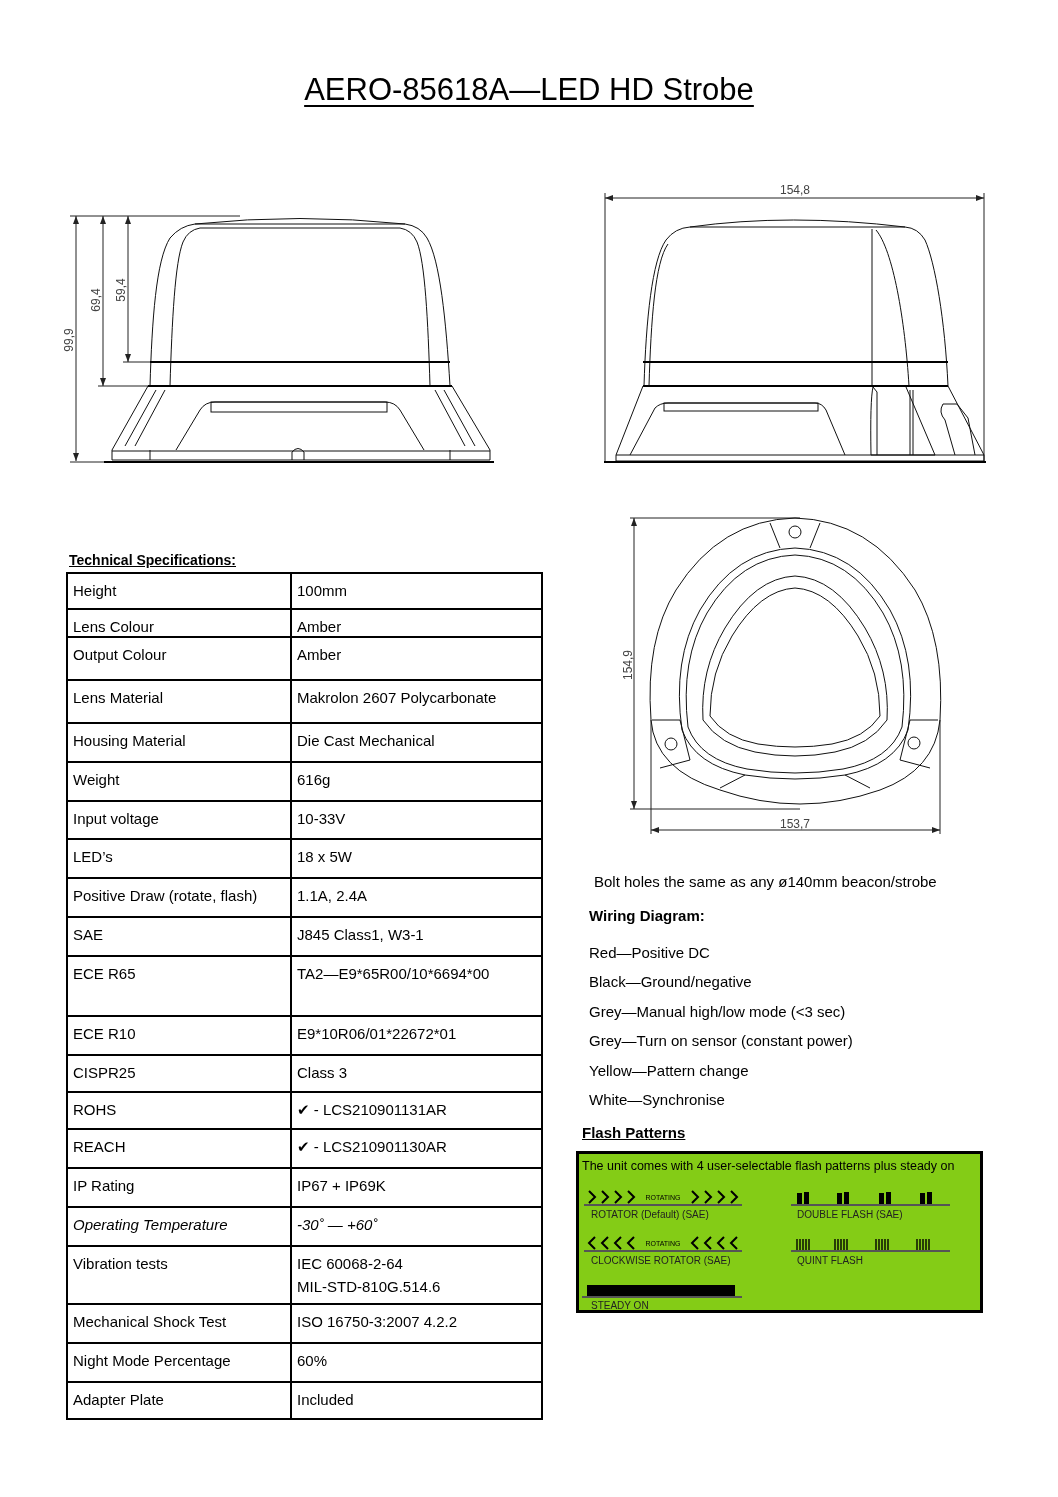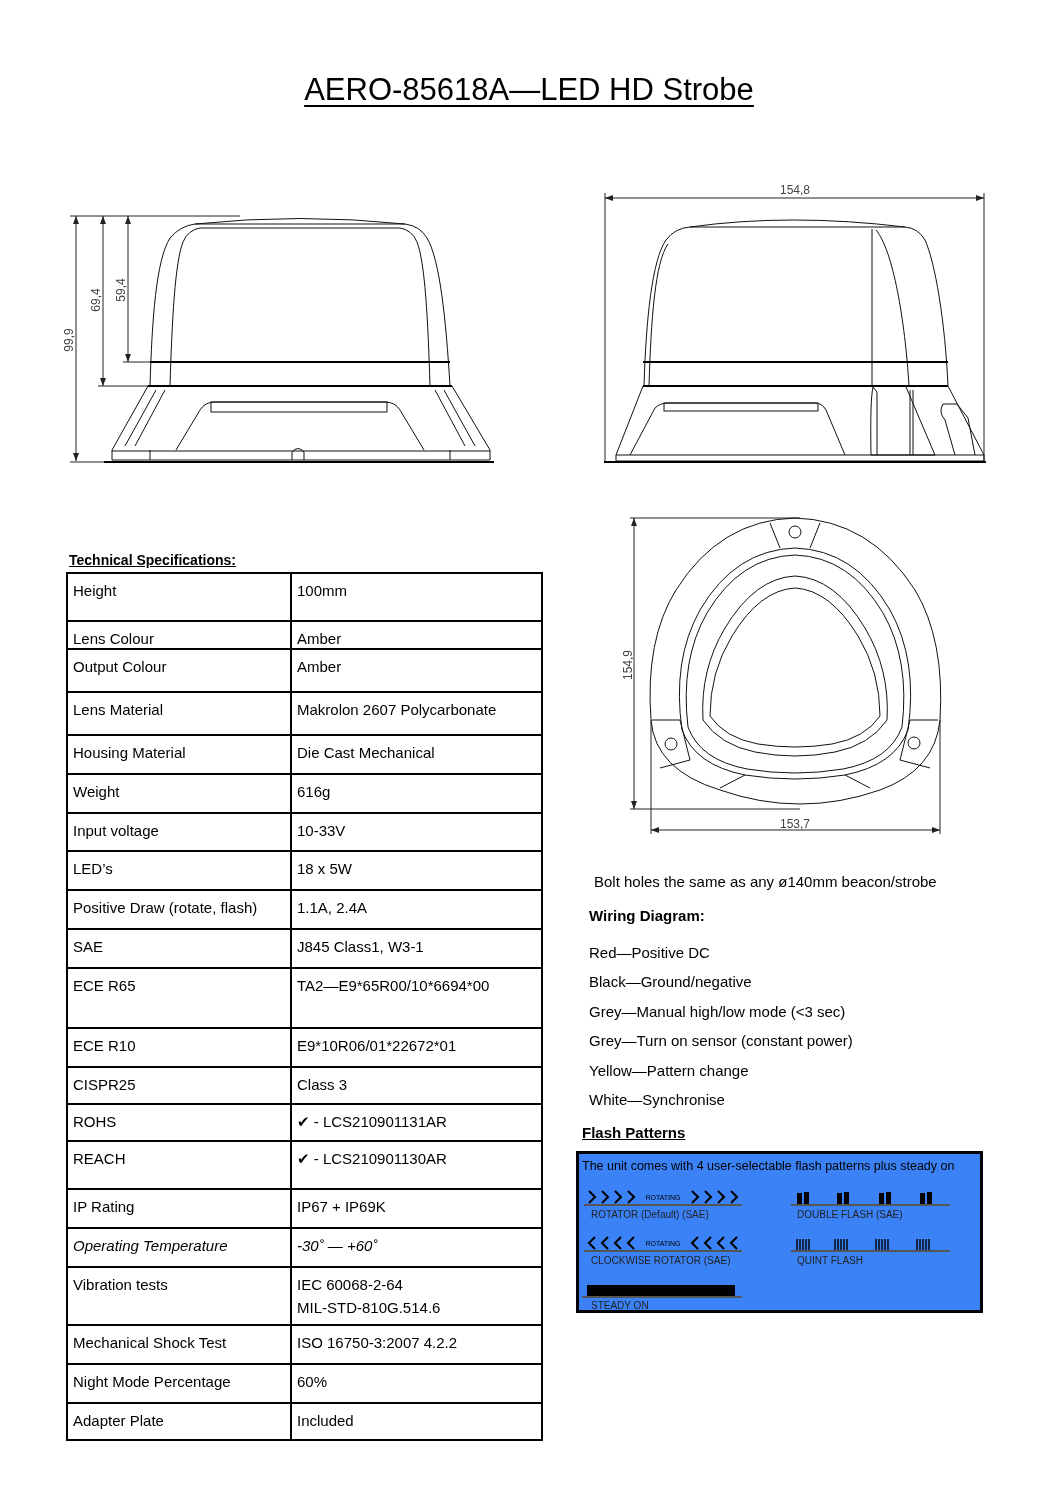--- a/index.html
+++ b/index.html
@@ -16,21 +16,21 @@
   #spec-heading { left:69px; top:552px; font-size:14px; font-weight:bold; text-decoration:underline; }
   table#specs { position:absolute; left:66px; top:572px; width:477px; border-collapse:collapse;
                 font-size:15px; }
   table#specs td { border:2px solid #000; padding:0 5px; vertical-align:top; padding-top:8px; box-sizing:border-box; }
   table#specs td.k { width:224px; }
   .rtext { font-size:15px; }
   #bolt { left:594px; top:873px; }
   #wiring-heading { left:589px; top:907px; font-weight:bold; font-size:15px; }
   .wire { left:589px; font-size:15px; }
   #flash-heading { left:582px; top:1124px; font-weight:bold; text-decoration:underline; font-size:15px; }
-  #flash-box { left:576px; top:1151px; width:407px; height:162px; border:3px solid #000; box-sizing:border-box; background:#3b82f6; }
+  #flash-box { left:576px; top:1151px; width:407px; height:162px; border:3px solid #000; box-sizing:border-box; background:#84cc16; }
   #flash-intro { left:3px; top:5px; font-size:12.5px; white-space:nowrap; }
   .fp-label { position:absolute; font-size:10px; color:#222; white-space:nowrap; }
 </style>
 </head>
 <body>
 
 <div id="title" class="abs"><span>AERO-85618A—LED HD Strobe</span></div>
 
 <svg class="draw" style="left:0;top:0" width="1058" height="500">
 
@@ -129,21 +129,21 @@
     <path class="ln" d="M770,523 L780,548 M820,523 L810,548"></path>
     <path class="ln" d="M652,720 L680,720 M680,720 L690,760 M660,768 L690,760"></path>
     <path class="ln" d="M938,720 L910,720 M910,720 L900,760 M930,768 L900,760"></path>
     <path class="ln" d="M745,775 L720,788 M845,775 L870,788"></path>
   </g>
 </svg>
 
 <div id="spec-heading" class="abs">Technical Specifications:</div>
 <table id="specs">
   <tbody id="spec-body">
-      <tr style="height: 48px;">
+      <tr style="height: 36px;">
         <td class="k">Height</td>
         <td>
           <div>100mm</div>
         </td>
       </tr>
       <tr style="height: 28px; margin-left: 20px;">
         <td class="k">Lens Colour</td>
         <td>
           <div>Amber</div>
         </td>
@@ -213,21 +213,21 @@
         <td>
           <div>Class 3</div>
         </td>
       </tr>
       <tr style="height: 37px;">
         <td class="k">ROHS</td>
         <td>
           <div>✔ - LCS210901131AR</div>
         </td>
       </tr>
-      <tr style="height: 48px;">
+      <tr style="height: 39px;">
         <td class="k">REACH</td>
         <td>
           <div>✔ - LCS210901130AR</div>
         </td>
       </tr>
       <tr style="height: 39px;">
         <td class="k">IP Rating</td>
         <td>
           <div>IP67 + IP69K</div>
         </td>

